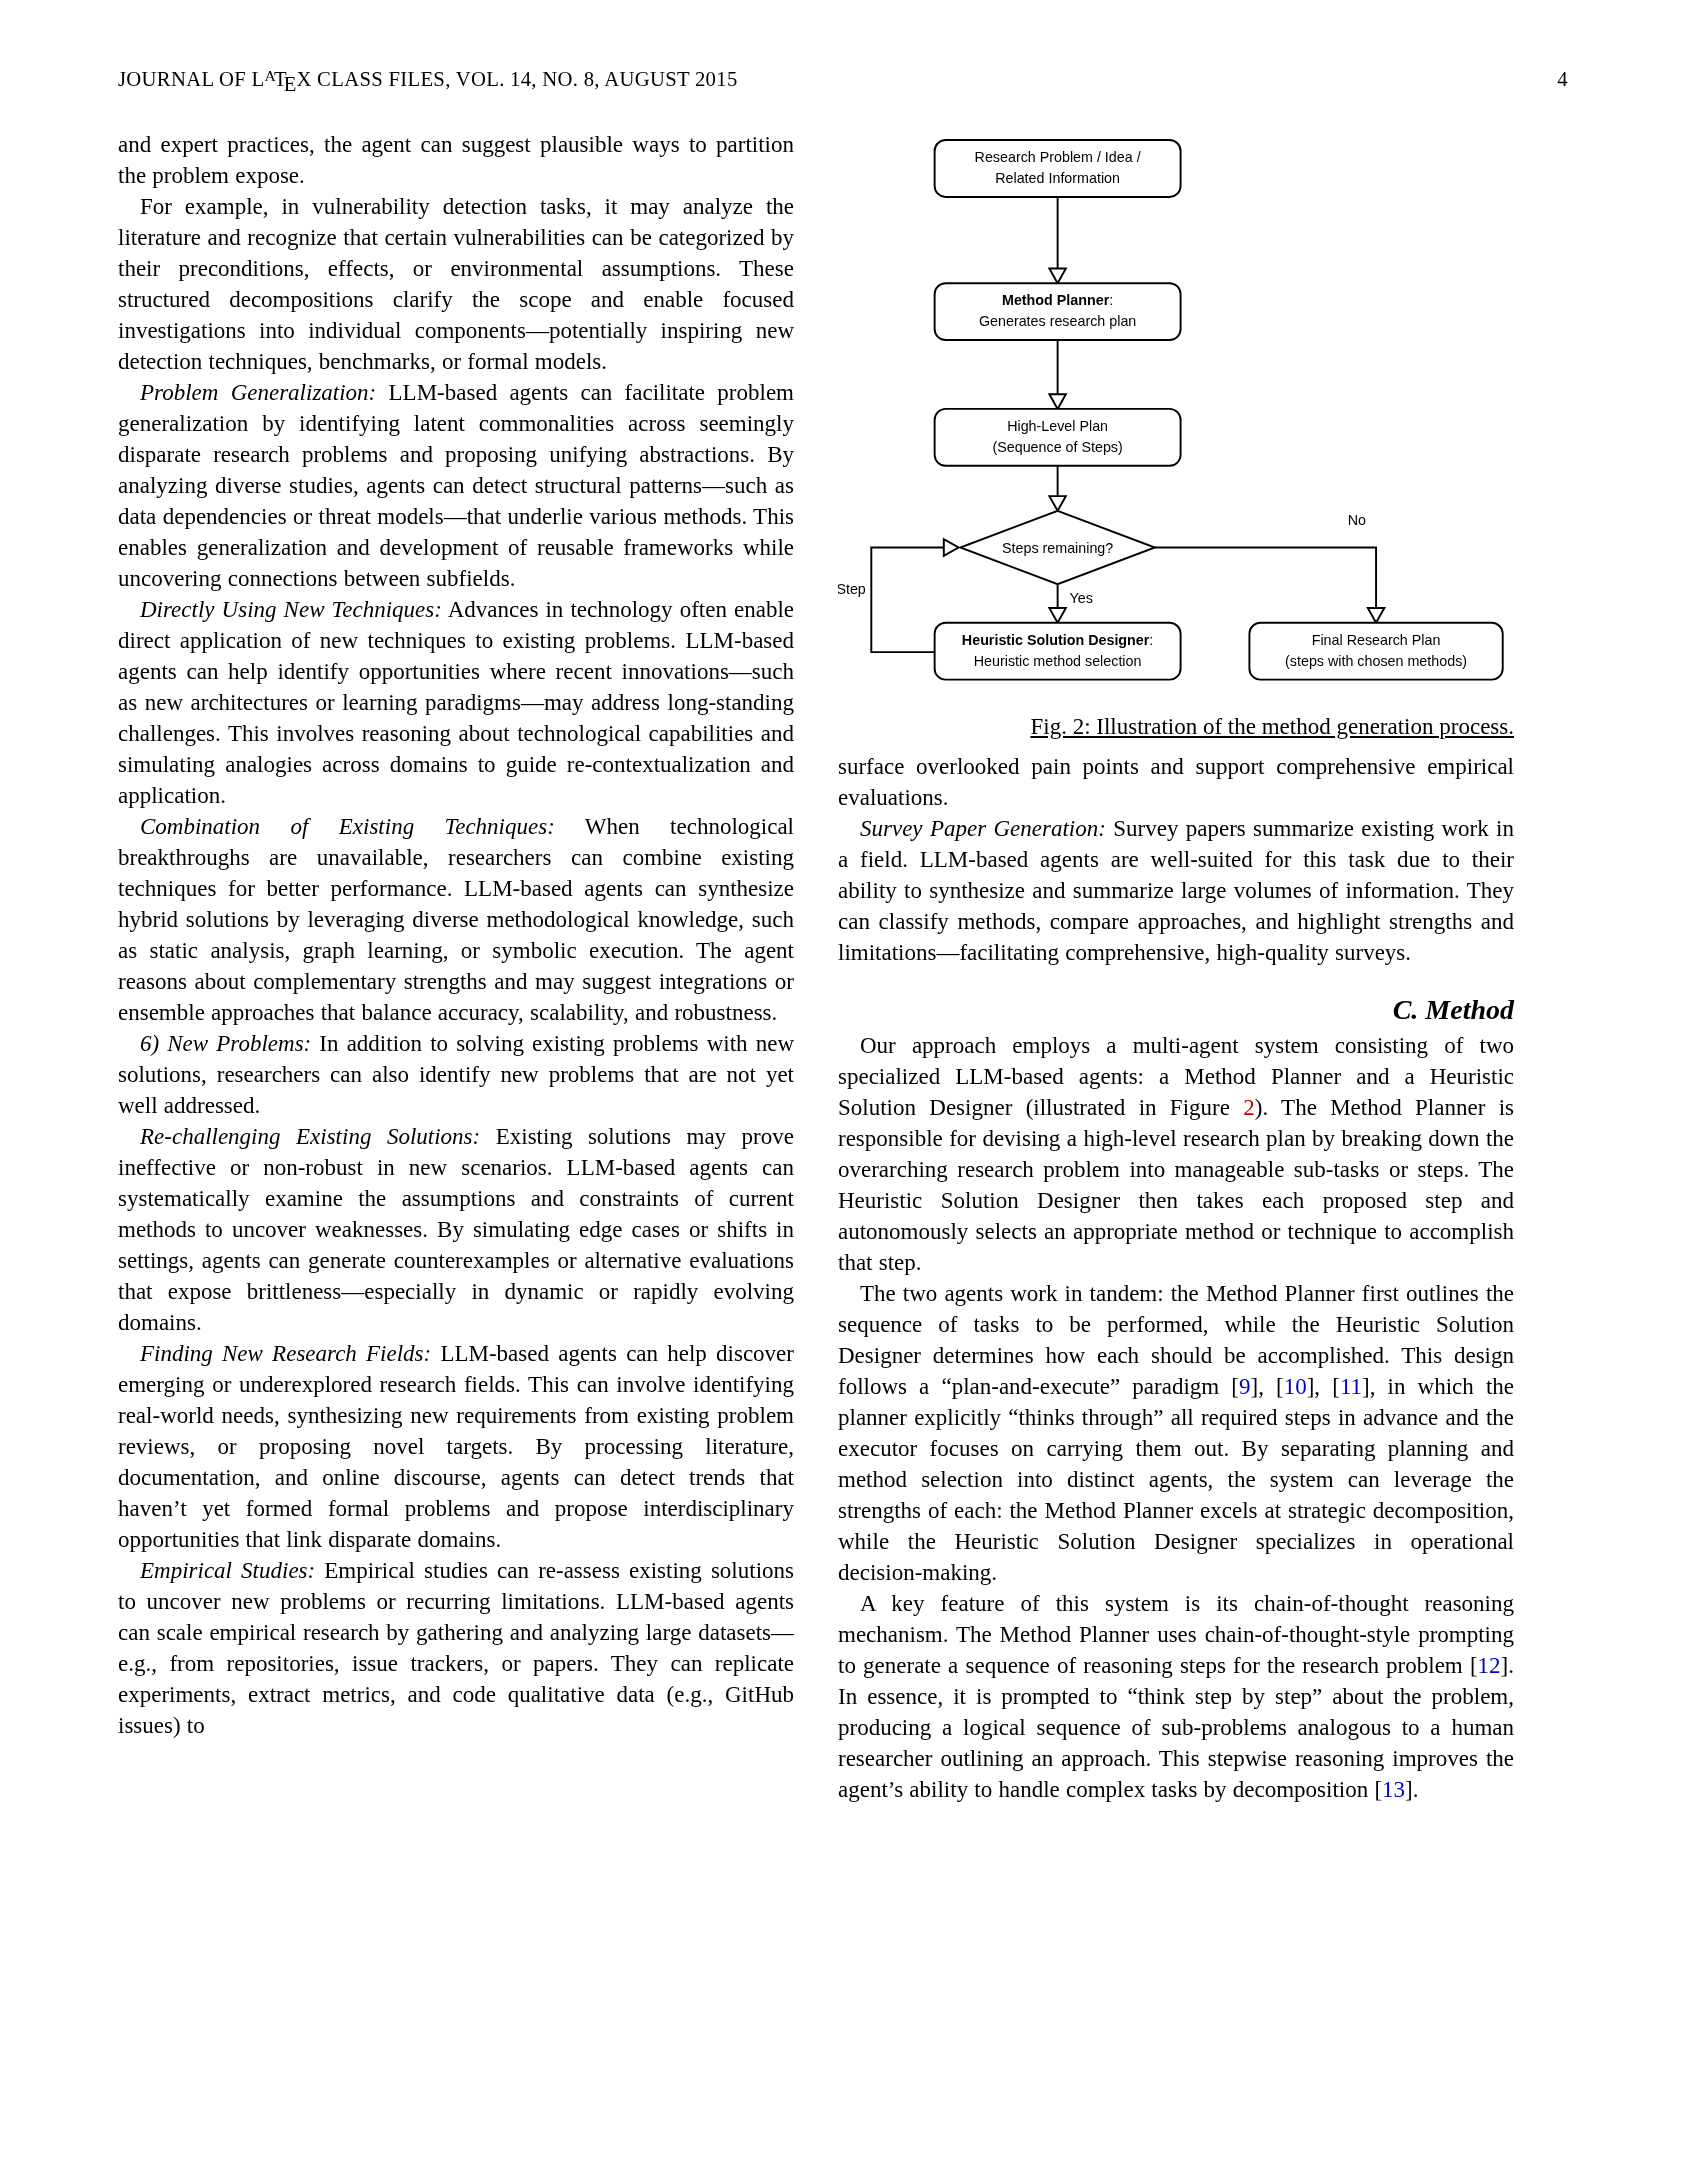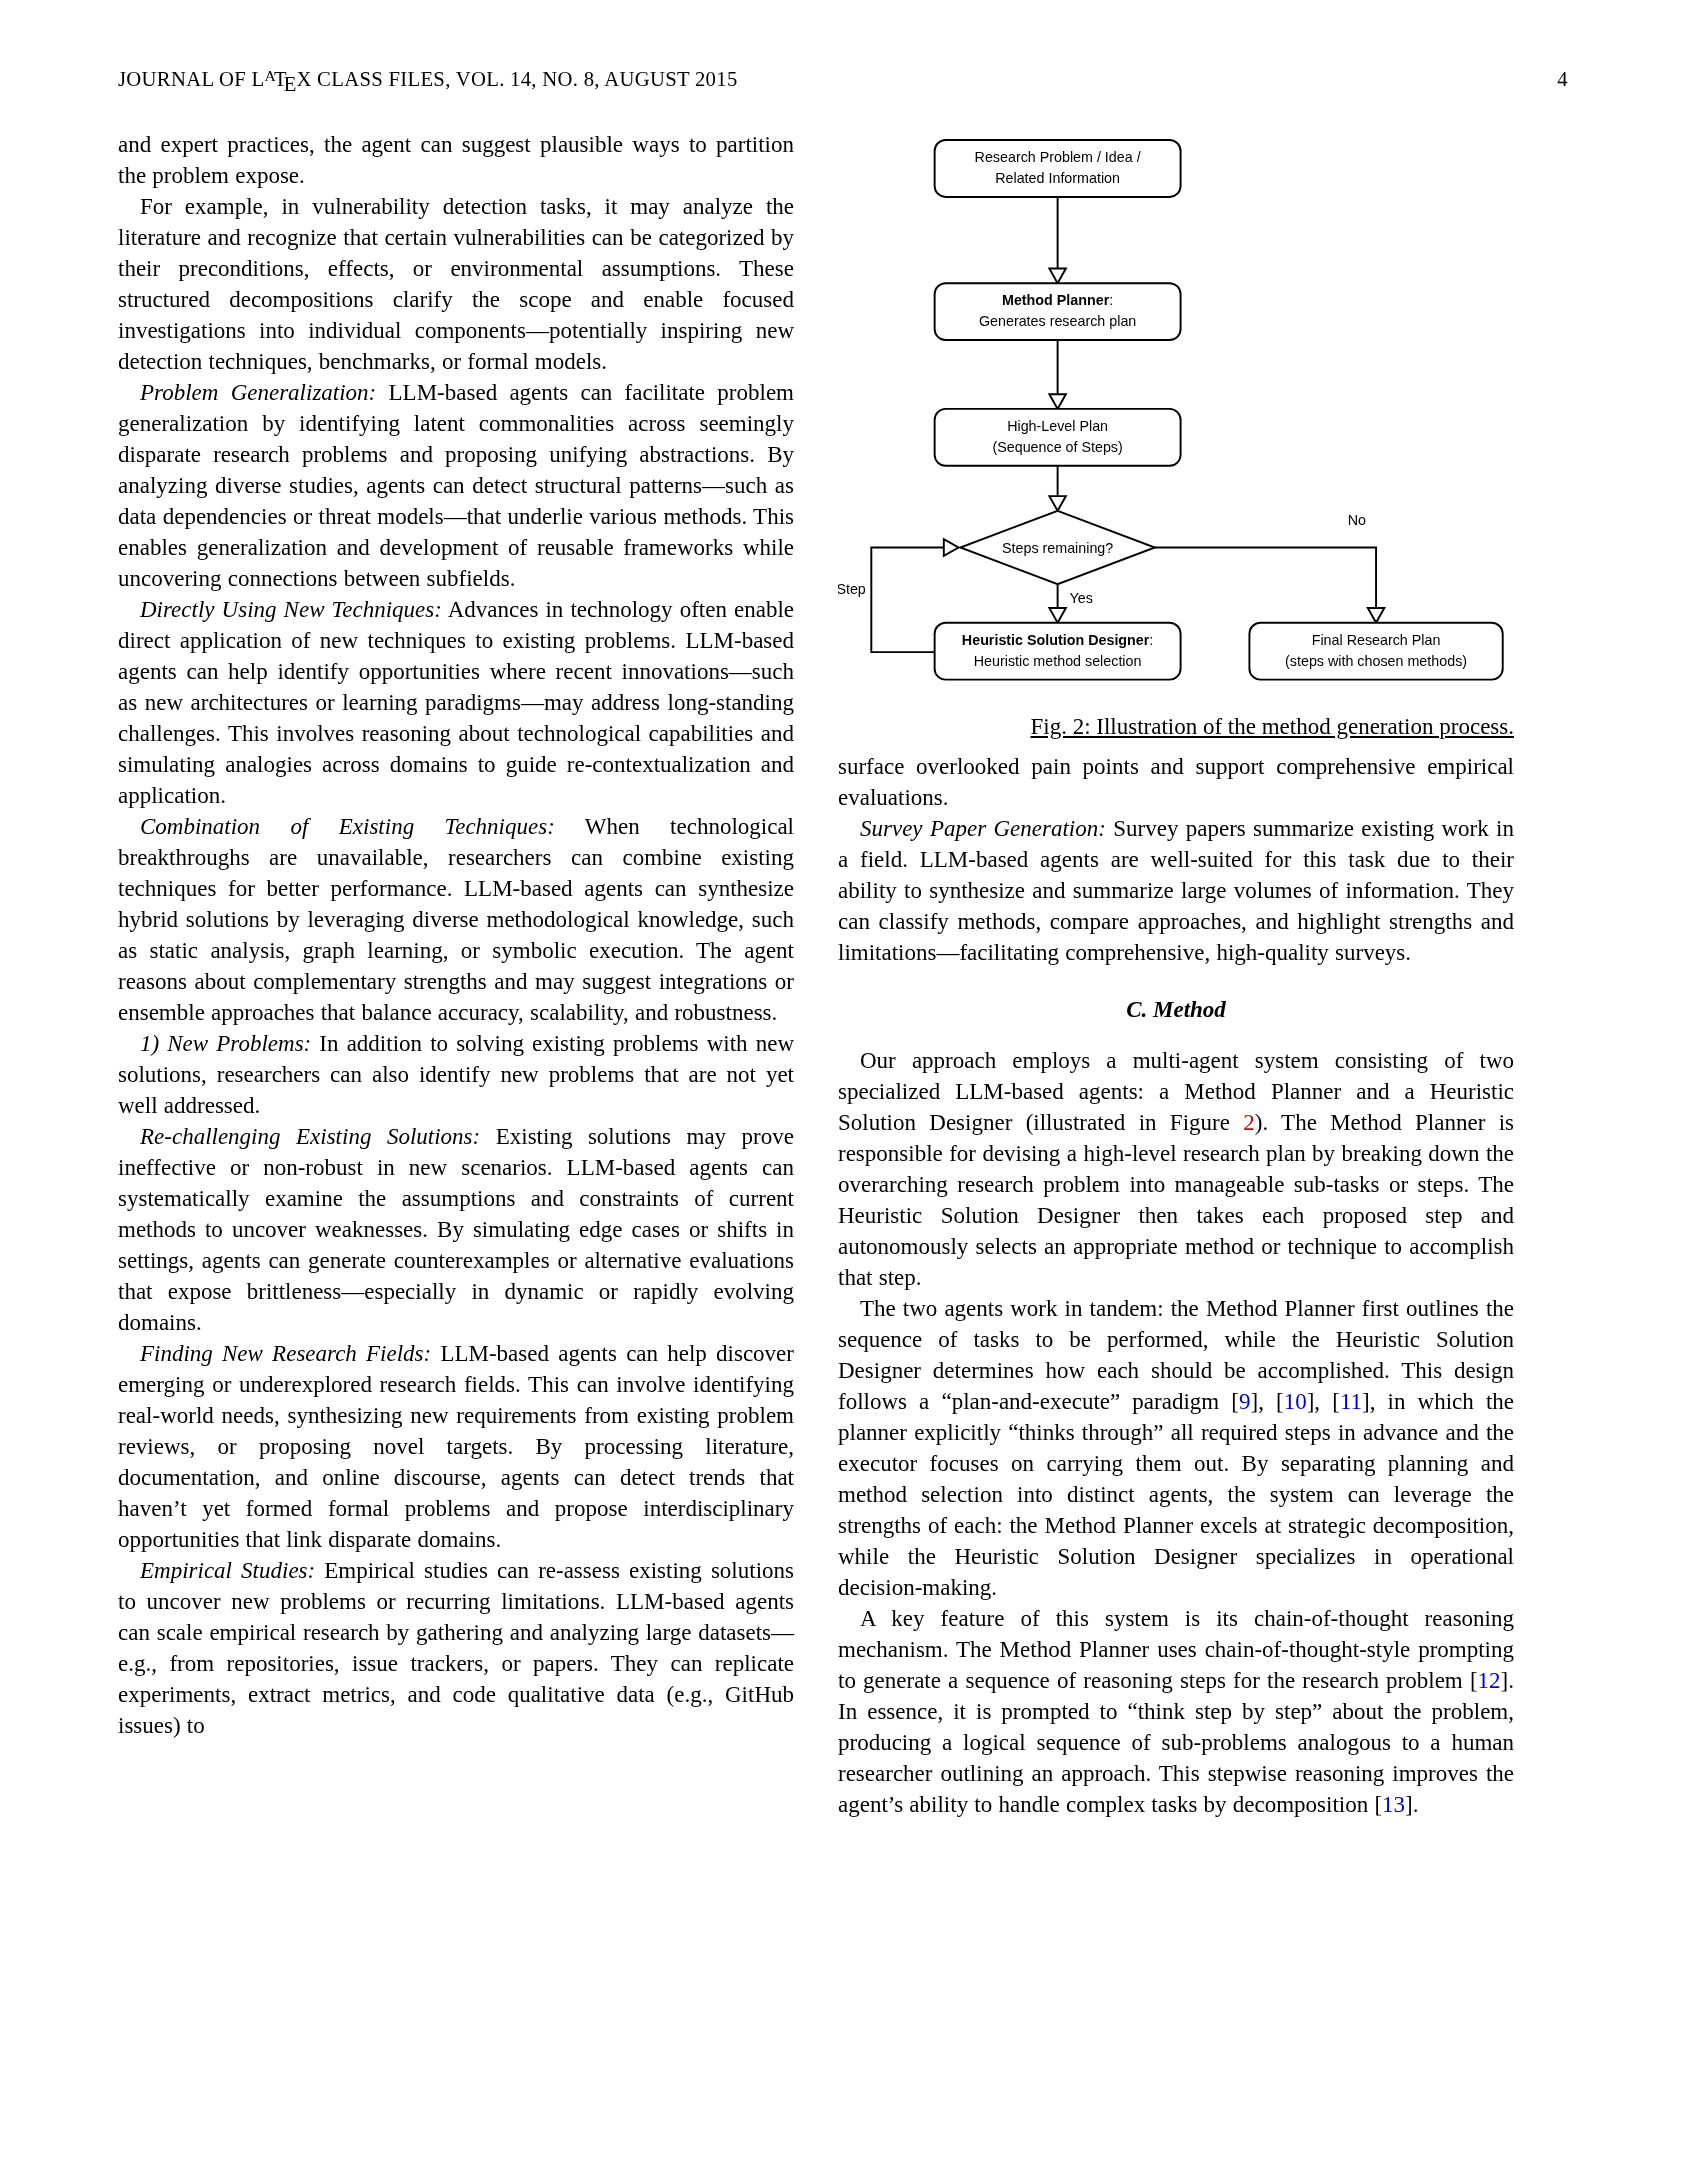--- a/index.html
+++ b/index.html
@@ -52,25 +52,25 @@
     font-size:23px;
     line-height:31px;
     text-align:justify;
     text-indent:22px;
     hyphens:none;
     word-spacing:0.02em;
   }
   p.body.noindent { text-indent:0; }
   p.run-in em { }
   .sec-head {
-    margin:26px 0 20px 0;
-    font-size:23px;
+    margin:26px 0 5px 0;
+    font-size:28px;
     font-style:italic;
     line-height:31px;
-    text-align:center;
+    text-align:right;
   }
   .cite { color:#0000c8; }
   .figref { color:#cc0000; }
 
   
   .figure {
     width:676px;
     margin:0 0 9.2px 0;
     text-decoration:underline;
   }
@@ -105,21 +105,21 @@
 
       <p class="body noindent">and expert practices, the agent can suggest plausible ways to partition the problem expose.</p>
       <p class="body">For example, in vulnerability detection tasks, it may analyze the literature and recognize that certain vulnerabilities can be categorized by their preconditions, effects, or environmental assumptions. These structured decompositions clarify the scope and enable focused investigations into individual components—potentially inspiring new detection techniques, benchmarks, or formal models.</p>
 
       <p class="body run-in"><em>Problem Generalization:</em><span> LLM-based agents can facilitate problem generalization by identifying latent commonalities across seemingly disparate research problems and proposing unifying abstractions. By analyzing diverse studies, agents can detect structural patterns—such as data dependencies or threat models—that underlie various methods. This enables generalization and development of reusable frameworks while uncovering connections between subfields.</span></p>
 
       <p class="body run-in"><em>Directly Using New Techniques:</em><span> Advances in technology often enable direct application of new techniques to existing problems. LLM-based agents can help identify opportunities where recent innovations—such as new architectures or learning paradigms—may address long-standing challenges. This involves reasoning about technological capabilities and simulating analogies across domains to guide re-contextualization and application.</span></p>
 
       <p class="body run-in"><em>Combination of Existing Techniques:</em><span> When technological breakthroughs are unavailable, researchers can combine existing techniques for better performance. LLM-based agents can synthesize hybrid solutions by leveraging diverse methodological knowledge, such as static analysis, graph learning, or symbolic execution. The agent reasons about complementary strengths and may suggest integrations or ensemble approaches that balance accuracy, scalability, and robustness.</span></p>
 
-      <p class="body run-in"><em>1) New Problems:</em><span> In addition to solving existing problems with new solutions, researchers can also identify new problems that are not yet well addressed.</span></p>
+      <p class="body run-in"><em>6) New Problems:</em><span> In addition to solving existing problems with new solutions, researchers can also identify new problems that are not yet well addressed.</span></p>
 
       <p class="body run-in"><em>Re-challenging Existing Solutions:</em><span> Existing solutions may prove ineffective or non-robust in new scenarios. LLM-based agents can systematically examine the assumptions and constraints of current methods to uncover weaknesses. By simulating edge cases or shifts in settings, agents can generate counterexamples or alternative evaluations that expose brittleness—especially in dynamic or rapidly evolving domains.</span></p>
 
       <p class="body run-in"><em>Finding New Research Fields:</em><span> LLM-based agents can help discover emerging or underexplored research fields. This can involve identifying real-world needs, synthesizing new requirements from existing problem reviews, or proposing novel targets. By processing literature, documentation, and online discourse, agents can detect trends that haven’t yet formed formal problems and propose interdisciplinary opportunities that link disparate domains.</span></p>
 
       <p class="body run-in"><em>Empirical Studies:</em><span> Empirical studies can re-assess existing solutions to uncover new problems or recurring limitations. LLM-based agents can scale empirical research by gathering and analyzing large datasets—e.g., from repositories, issue trackers, or papers. They can replicate experiments, extract metrics, and code qualitative data (e.g., GitHub issues) to</span></p>
 
     </div>
 
     <div class="col">

